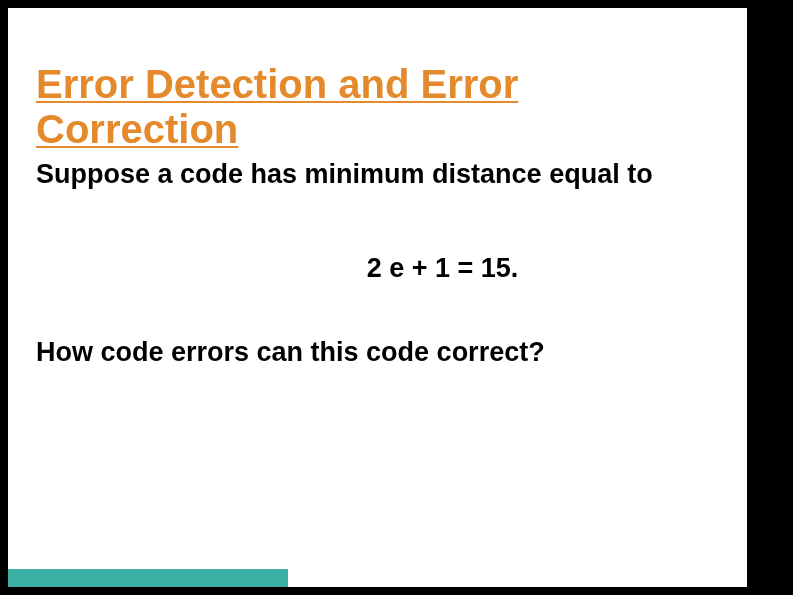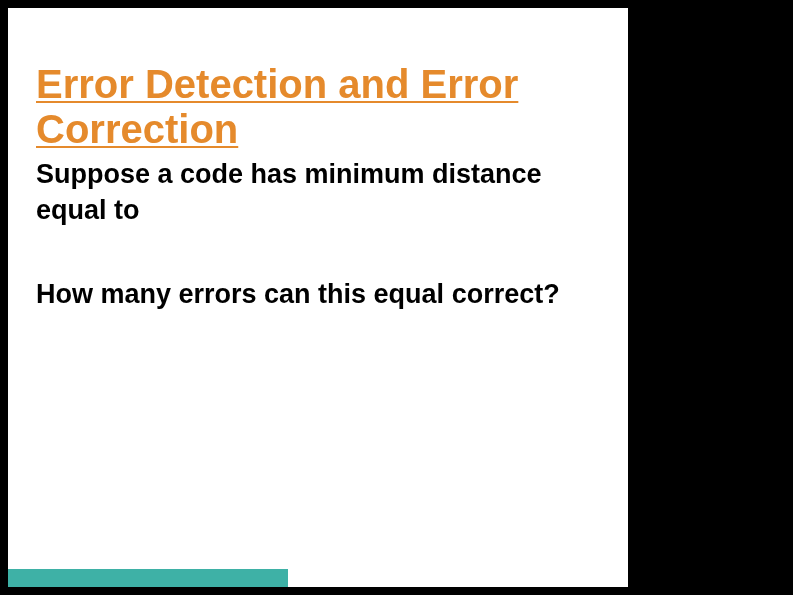--- a/index.html
+++ b/index.html
@@ -6,21 +6,21 @@
   html, body { width: 793px; height: 595px; overflow: hidden; }
   body {
     background: #000;
     font-family: Arial, "Helvetica Neue", Helvetica, sans-serif;
     position: relative;
   }
   .slide {
     position: absolute;
     top: 8px;
     left: 8px;
-    width: 620px;
+    width: 739px;
     height: 579px;
     background: #fff;
   }
   .content {
     padding: 54px 28px 0 28px;
   }
   .title {
     color: #e58a2c;
     font-size: 40px;
     font-weight: 700;
@@ -53,16 +53,17 @@
   }
   .bar-1 { width: 280px; }
 </style>
 </head>
 <body>
 
 <div class="slide">
   <div class="content">
     <h1 class="title">Error Detection and Error Correction</h1>
     <div class="body-text p1">Suppose a code has minimum distance equal to</div>
-    <div class="body-text p3">How many errors can this equal correct?</div>
+    <div class="body-text eq">2 e + 1 = 15.</div>
+    <div class="body-text p3">How code errors can this code correct?</div>
   </div>
   <div class="footer-bar bar-1"></div>
 </div>
 
 </body></html>

